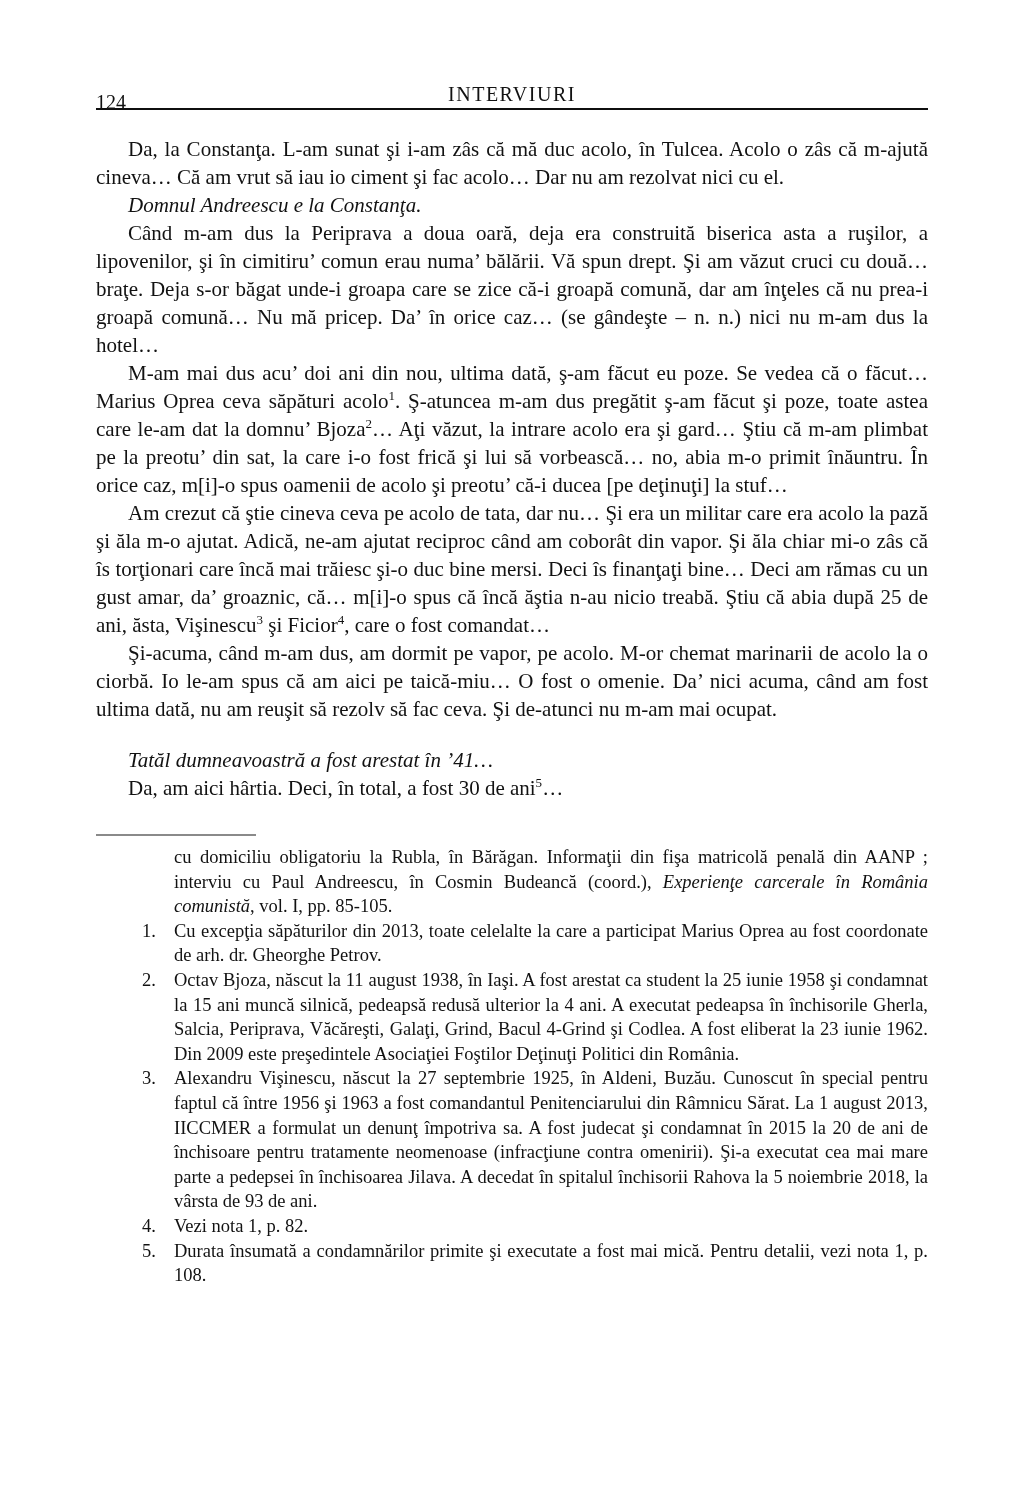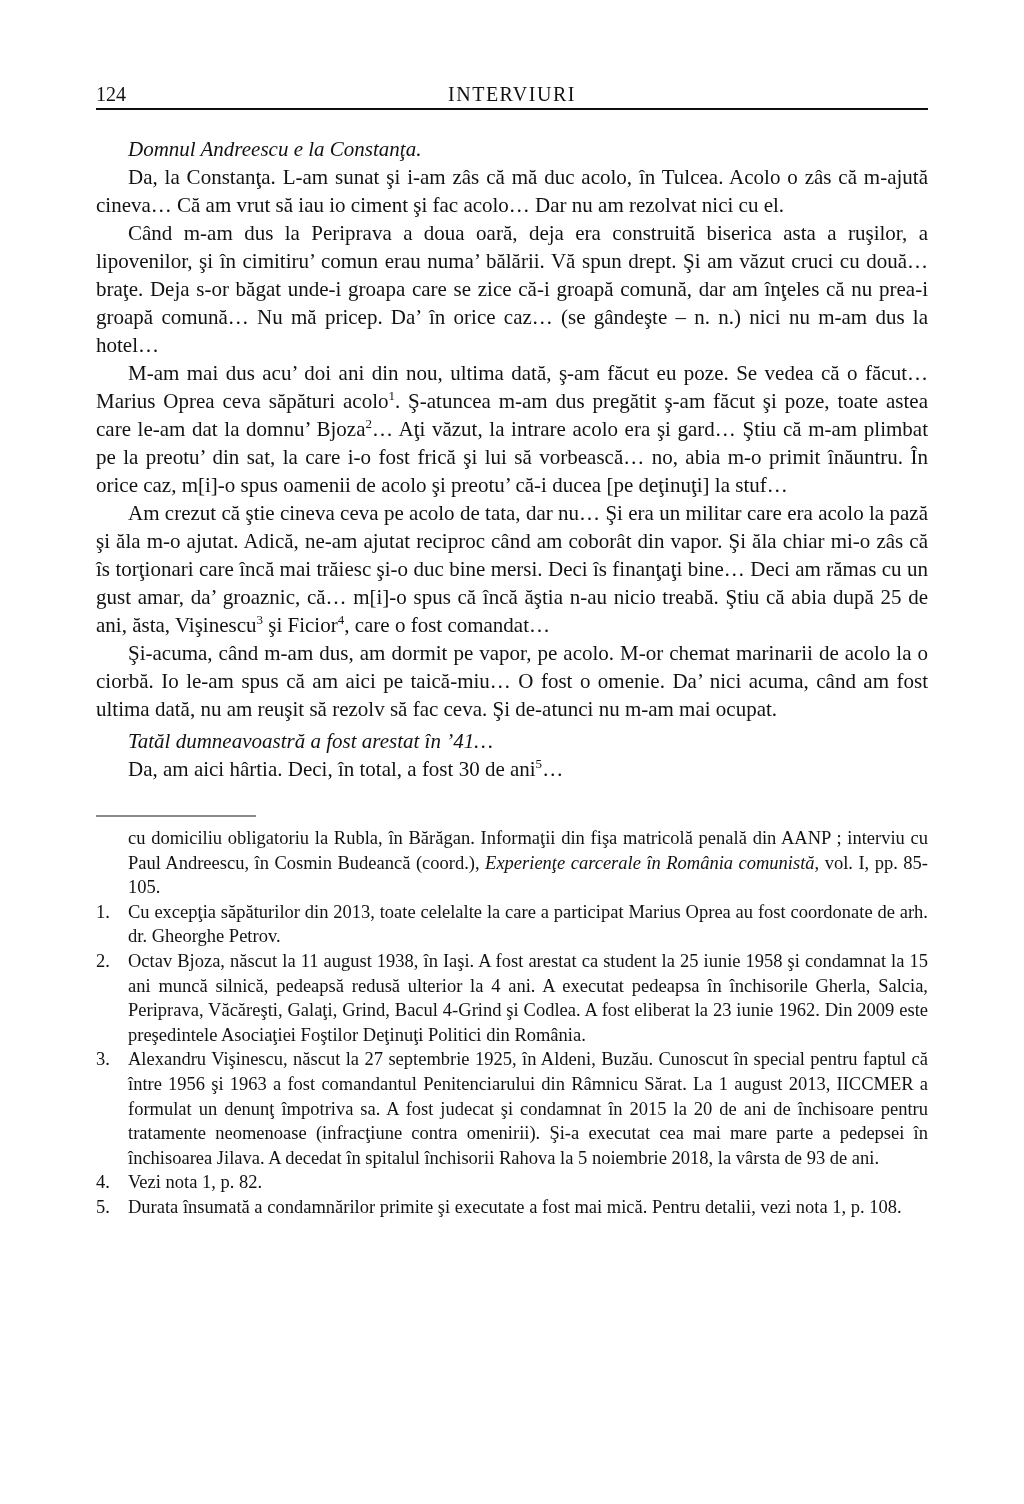--- a/index.html
+++ b/index.html
@@ -21,21 +21,21 @@
   }
   .header {
     position: relative;
     height: 24px;
     font-size: 20px;
     line-height: 24px;
   }
   .page-number {
     position: absolute;
     left: 0;
-    top: 0;
+    top: 8px;
   }
   .running-title {
     position: absolute;
     left: 0;
     right: 0;
     text-align: center;
     letter-spacing: 1.5px;
     font-family: Liberation Serif, serif;
   }
   .header-rule {
@@ -45,58 +45,59 @@
   .body-text {
     margin-top: 25px;
     font-size: 21px;
     line-height: 28px;
     text-align: justify;
   }
   .para {
     margin: 0;
     text-indent: 32px;
   }
-  .para.spaced { margin-top: 4px; }
+  .para.spaced { margin-top: 23px; }
   .italic { font-style: italic; }
   sup {
     font-size: 0.62em;
     line-height: 0;
     vertical-align: super;
   }
   .footnote-sep {
     width: 160px;
     border-top: 2px solid #8a8a8a;
     margin-top: 32px;
   }
   .footnotes {
     margin-top: 9px;
     font-size: 18.5px;
     line-height: 24.6px;
     text-align: justify;
+    margin-left: 46px;
   }
   .footnote { display: flex; }
   .fn-marker {
     flex: 0 0 32px;
     text-indent: 0;
   }
   .fn-text { flex: 1; }
 </style>
 </head>
 <body>
 
 <div class="page">
   <div class="header">
     <span class="page-number">124</span>
     <span class="running-title">INTERVIURI</span>
   </div>
   <div class="header-rule"></div>
 
   <div class="body-text">
+      <p class="para"><span>Da, la Constanţa. L-am sunat şi i-am zâs că mă duc acolo, în Tulcea. Acolo o zâs că m-ajută cineva… Că am vrut să iau io ciment şi fac acolo… Dar nu am rezolvat nici cu el.</span></p>
       <p class="para"><span class="italic">Domnul Andreescu e la Constanţa.</span></p>
-      <p class="para"><span>Da, la Constanţa. L-am sunat şi i-am zâs că mă duc acolo, în Tulcea. Acolo o zâs că m-ajută cineva… Că am vrut să iau io ciment şi fac acolo… Dar nu am rezolvat nici cu el.</span></p>
       <p class="para"><span>Când m-am dus la Periprava a doua oară, deja era construită biserica asta a ruşilor, a lipovenilor, şi în cimitiru’ comun erau numa’ bălării. Vă spun drept. Şi am văzut cruci cu două… braţe. Deja s-or băgat unde-i groapa care se zice că-i groapă comună, dar am înţeles că nu prea-i groapă comună… Nu mă pricep. Da’ în orice caz… (se gândeşte – n. n.) nici nu m-am dus la hotel…</span></p>
       <p class="para"><span>M-am mai dus acu’ doi ani din nou, ultima dată, ş-am făcut eu poze. Se vedea că o făcut… Marius Oprea ceva săpături acolo</span><sup>1</sup><span>. Ş-atuncea m-am dus pregătit ş-am făcut şi poze, toate astea care le-am dat la domnu’ Bjoza</span><sup>2</sup><span>… Aţi văzut, la intrare acolo era şi gard… Ştiu că m-am plimbat pe la preotu’ din sat, la care i-o fost frică şi lui să vorbească… no, abia m-o primit înăuntru. În orice caz, m[i]-o spus oamenii de acolo şi preotu’ că-i ducea [pe deţinuţi] la stuf…</span></p>
       <p class="para"><span>Am crezut că ştie cineva ceva pe acolo de tata, dar nu… Şi era un militar care era acolo la pază şi ăla m-o ajutat. Adică, ne-am ajutat reciproc când am coborât din vapor. Şi ăla chiar mi-o zâs că îs torţionari care încă mai trăiesc şi-o duc bine mersi. Deci îs finanţaţi bine… Deci am rămas cu un gust amar, da’ groaznic, că… m[i]-o spus că încă ăştia n-au nicio treabă. Ştiu că abia după 25 de ani, ăsta, Vişinescu</span><sup>3</sup><span> şi Ficior</span><sup>4</sup><span>, care o fost comandat…</span></p>
       <p class="para"><span>Şi-acuma, când m-am dus, am dormit pe vapor, pe acolo. M-or chemat marinarii de acolo la o ciorbă. Io le-am spus că am aici pe taică-miu… O fost o omenie. Da’ nici acuma, când am fost ultima dată, nu am reuşit să rezolv să fac ceva. Şi de-atunci nu m-am mai ocupat.</span></p>
       <p class="para spaced"><span class="italic">Tatăl dumneavoastră a fost arestat în ’41…</span></p>
       <p class="para"><span>Da, am aici hârtia. Deci, în total, a fost 30 de ani</span><sup>5</sup><span>…</span></p>
     </div>
 
   <div class="footnote-sep"></div>
   <div class="footnotes">

